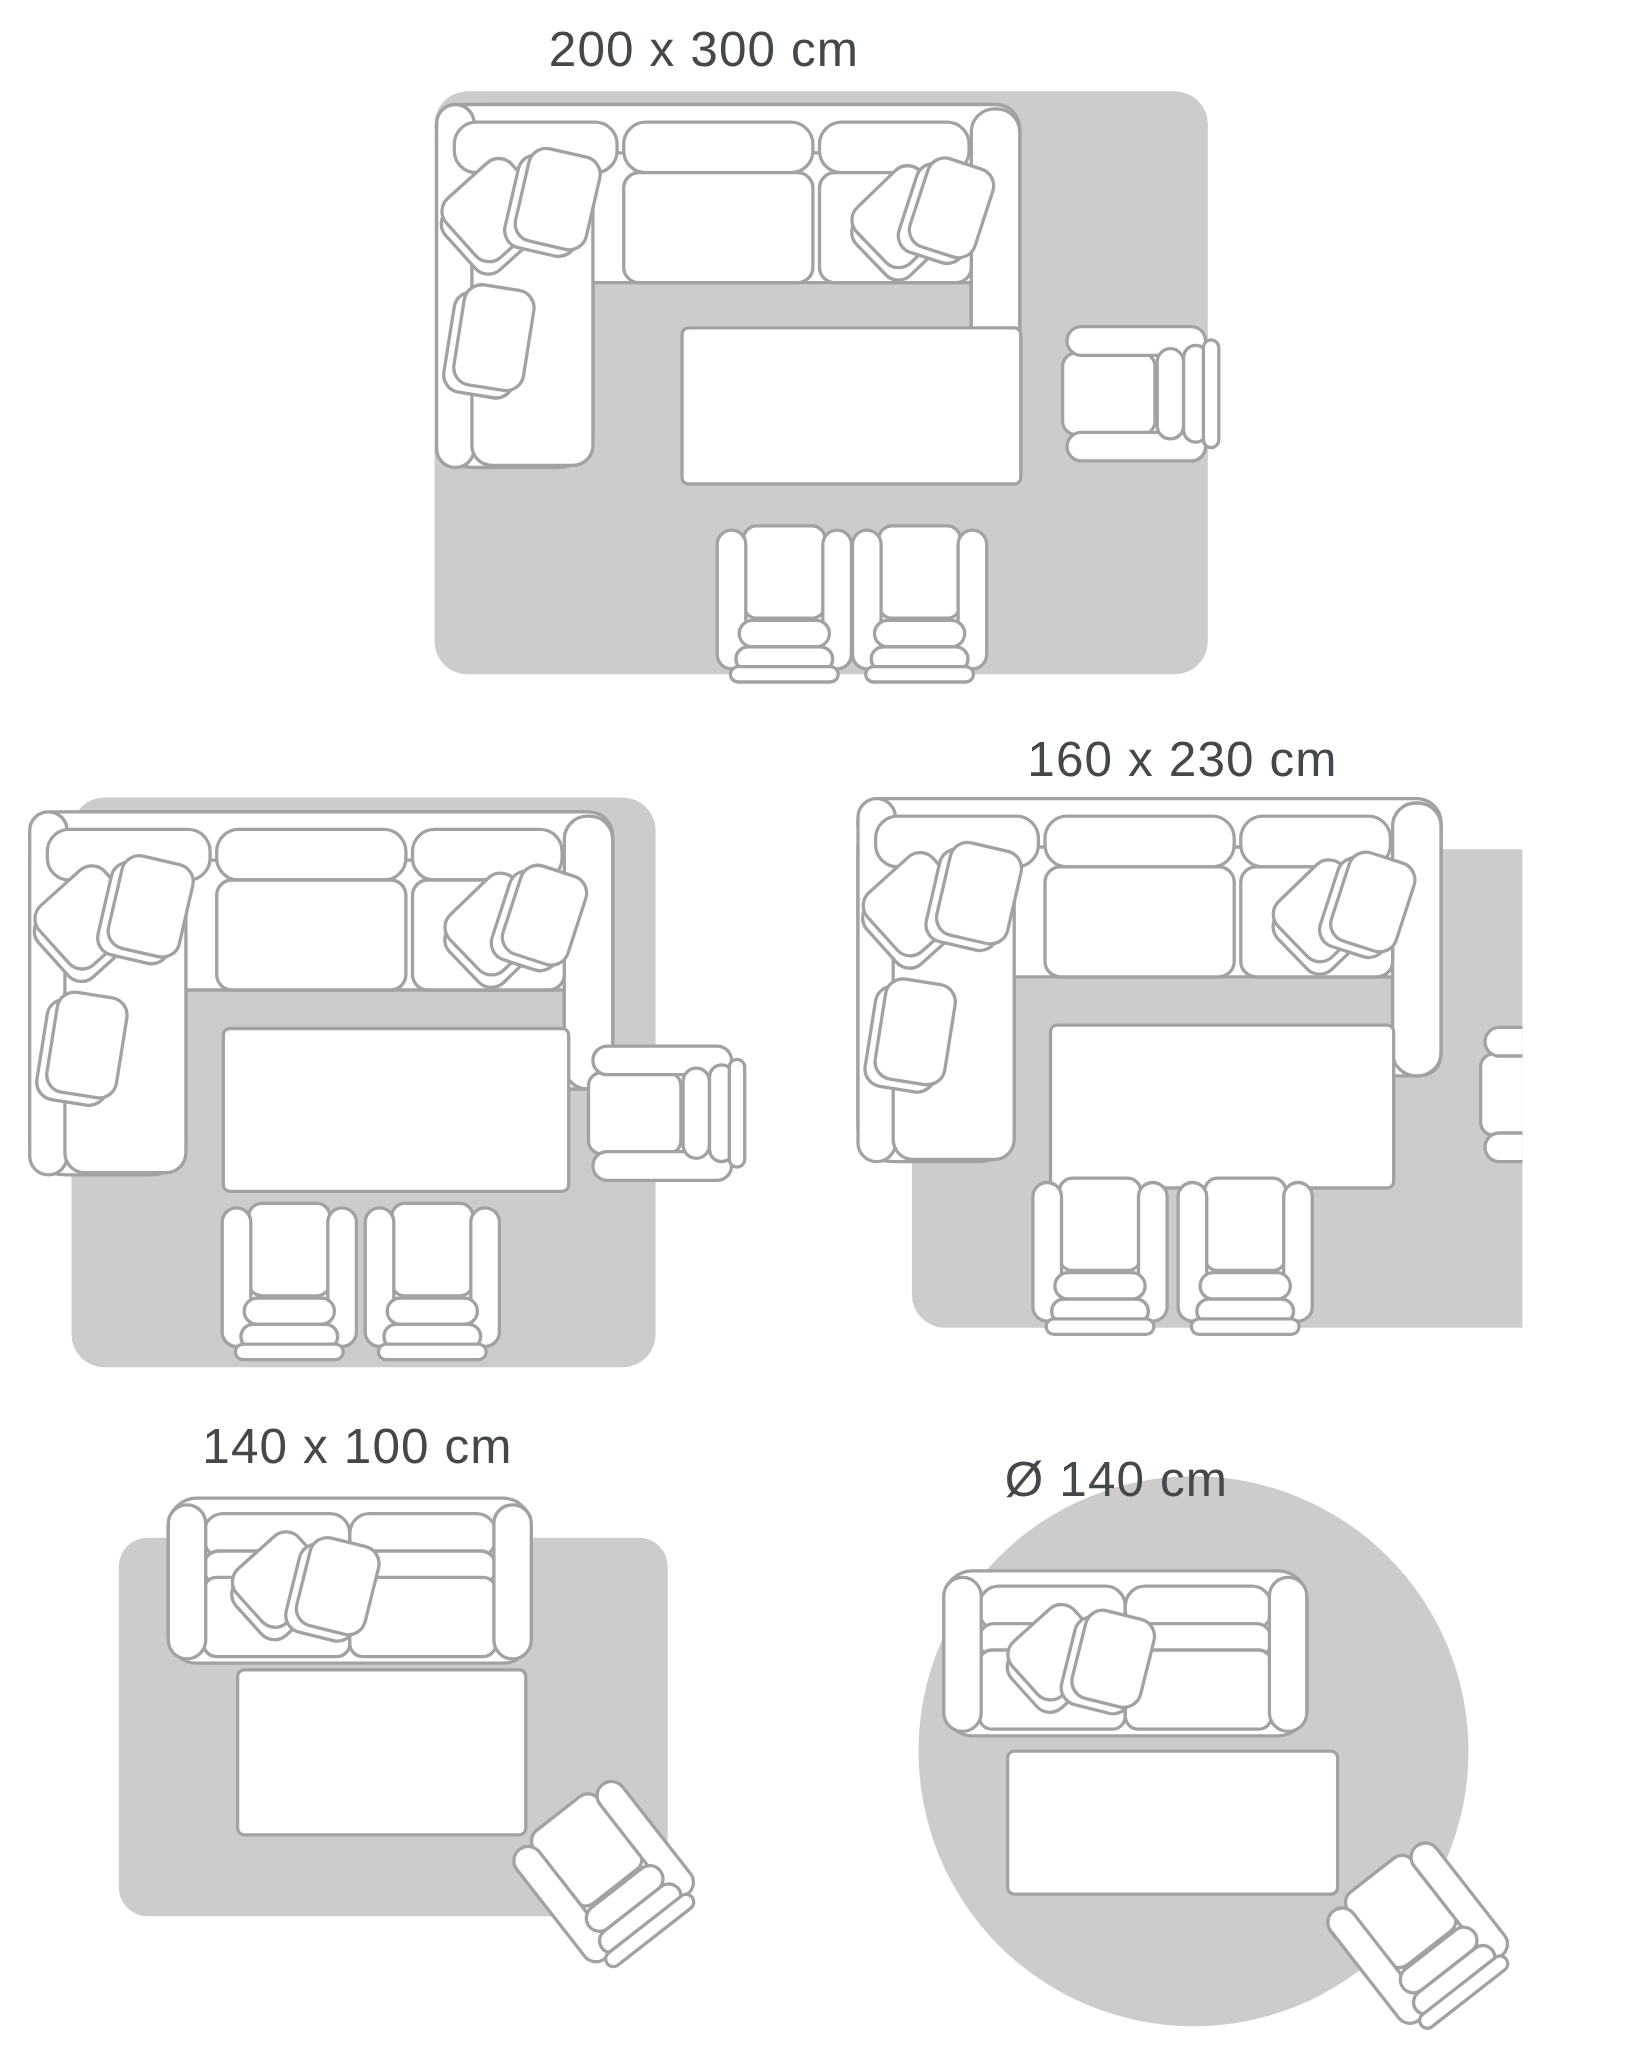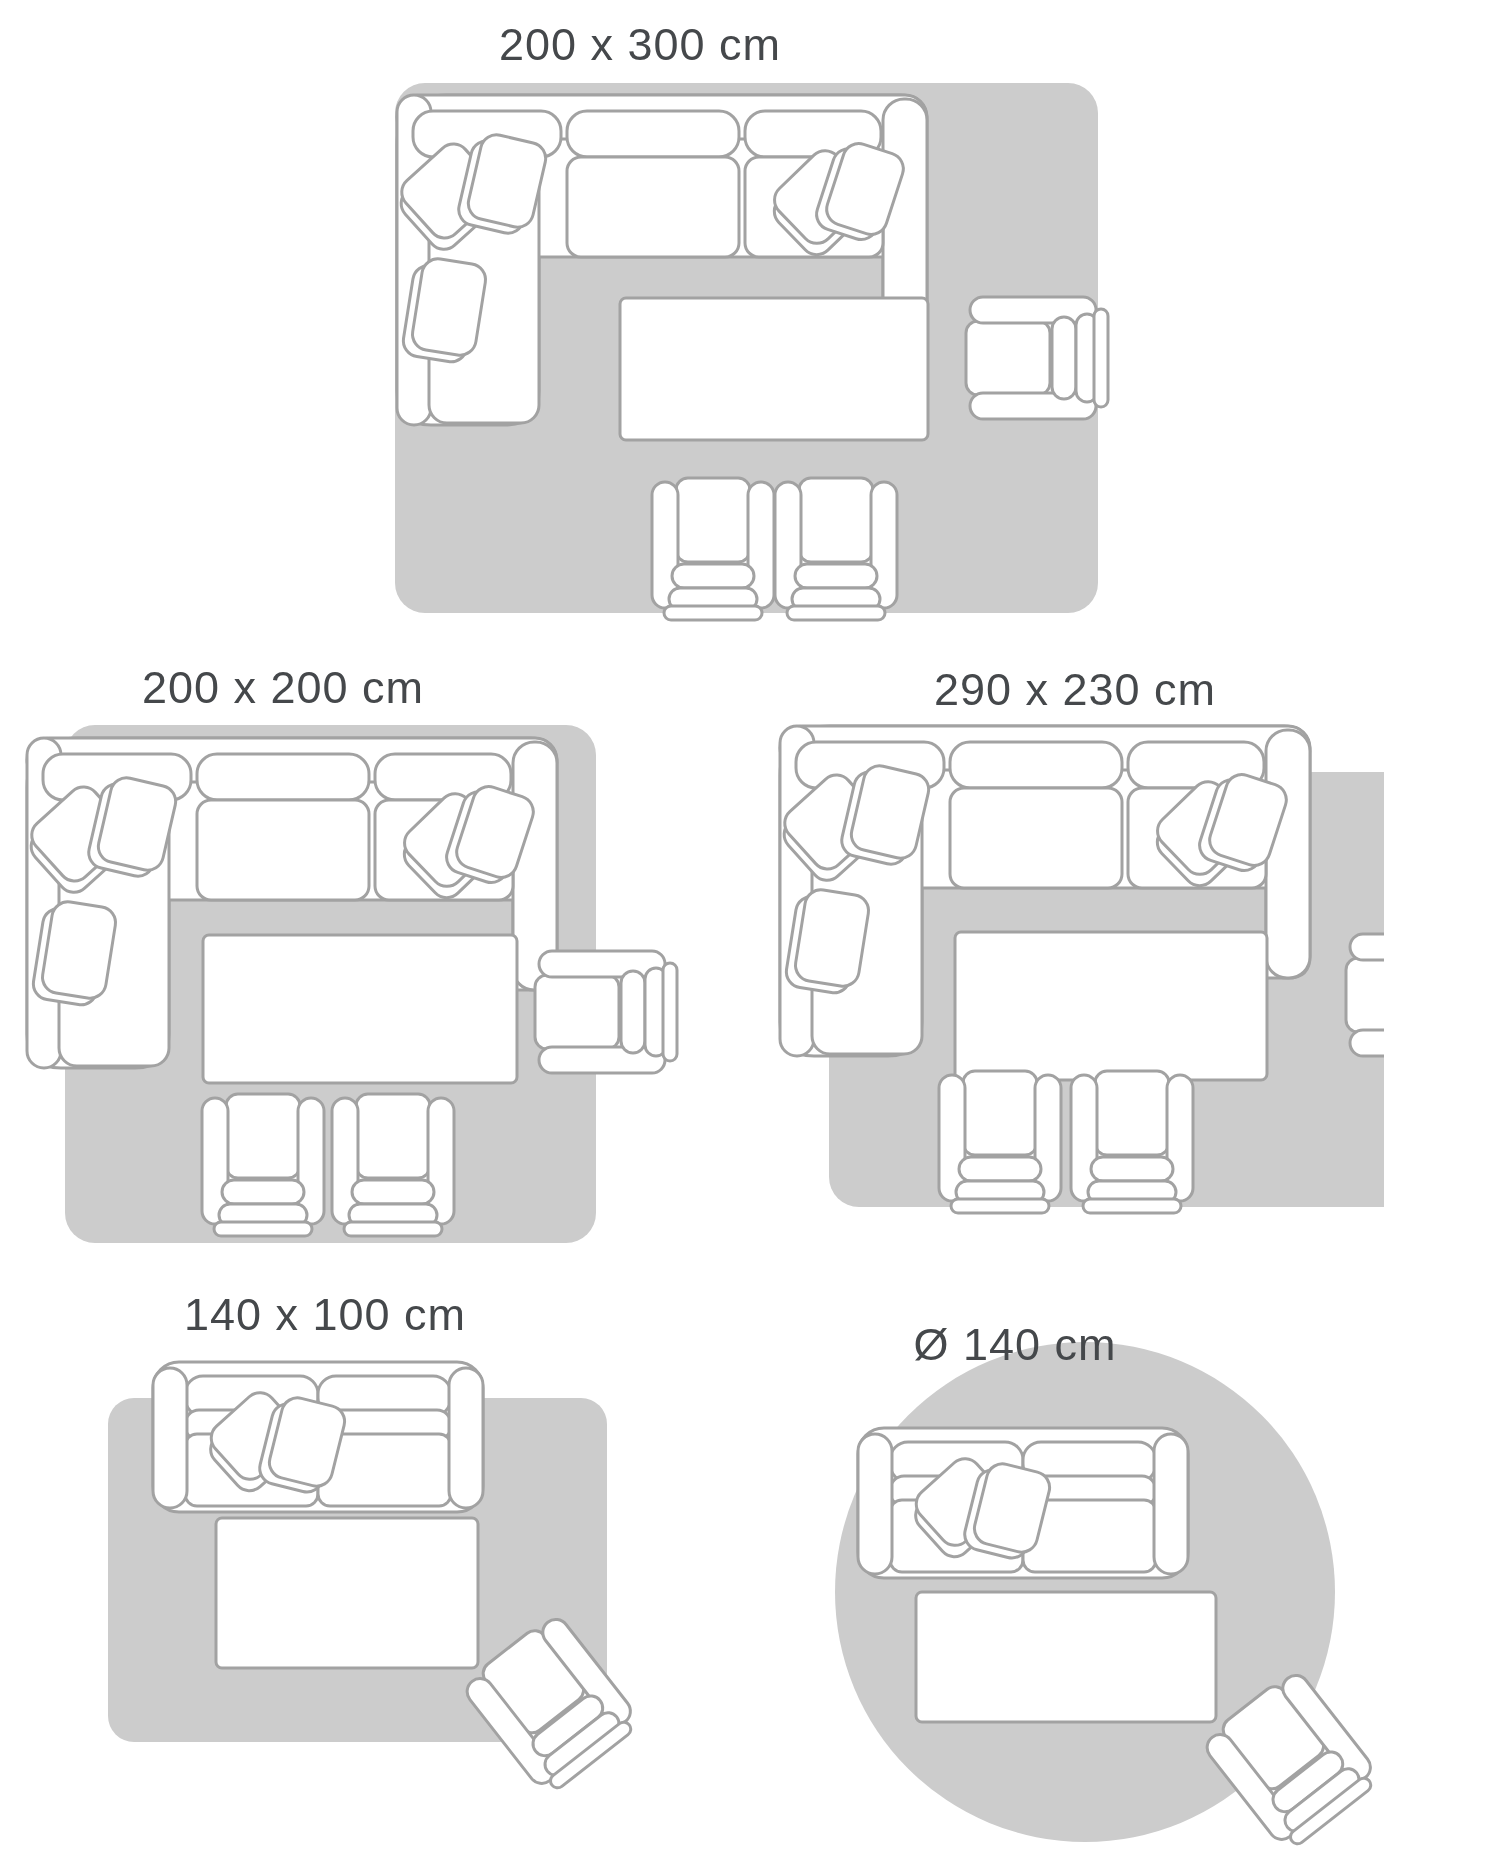--- a/index.html
+++ b/index.html
@@ -123,18 +123,17 @@
 
   <g>
     <circle class="rug" cx="1085" cy="1592" r="250"></circle>
     <use href="#loveseat" transform="translate(858 1428)"></use>
     <rect class="f" x="916" y="1592" width="300" height="130" rx="6"></rect>
     <use href="#armchair" transform="translate(1290 1759) rotate(-38)"></use>
   </g>
 </svg>
 
 <div class="lbl" style="left:640px;top:22px">200 x 300 cm</div>
-<div class="lbl" style="left:283px;top:665px">200 x 200 cm</div>
-<div class="lbl" style="left:1075px;top:667px">290 x 230 cm</div>
+<div class="lbl" style="left:1075px;top:667px">160 x 230 cm</div>
 <div class="lbl" style="left:325px;top:1292px">140 x 100 cm</div>
 <div class="lbl" style="left:1015px;top:1322px">Ø 140 cm</div>
 
 </div>
 
 </body></html>

